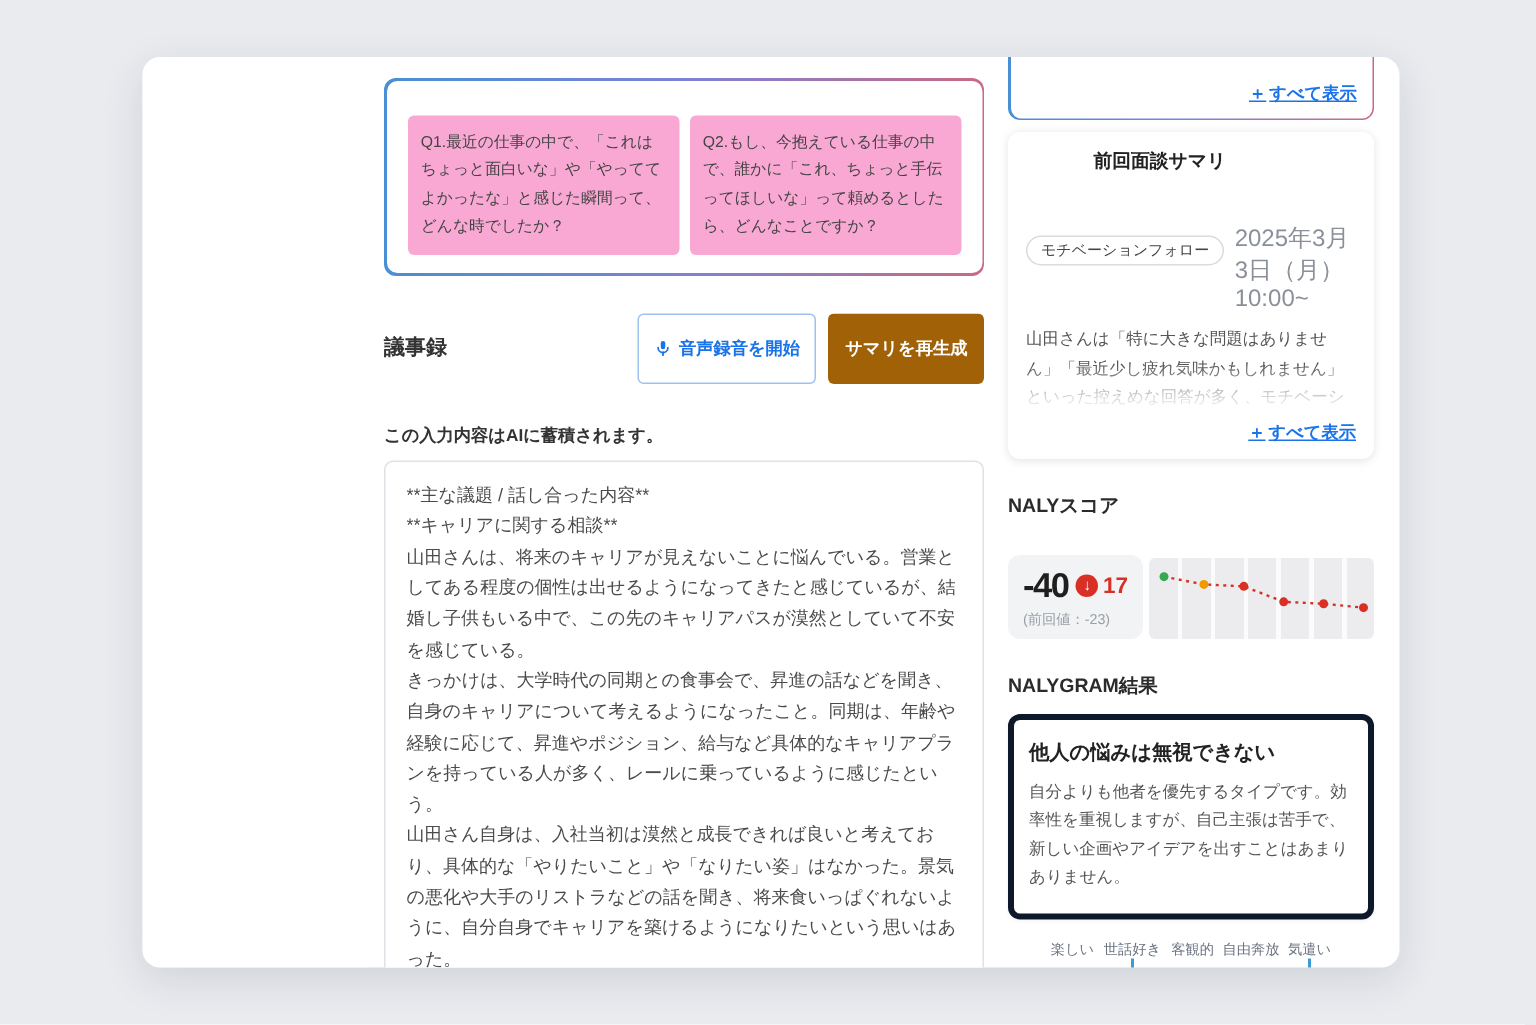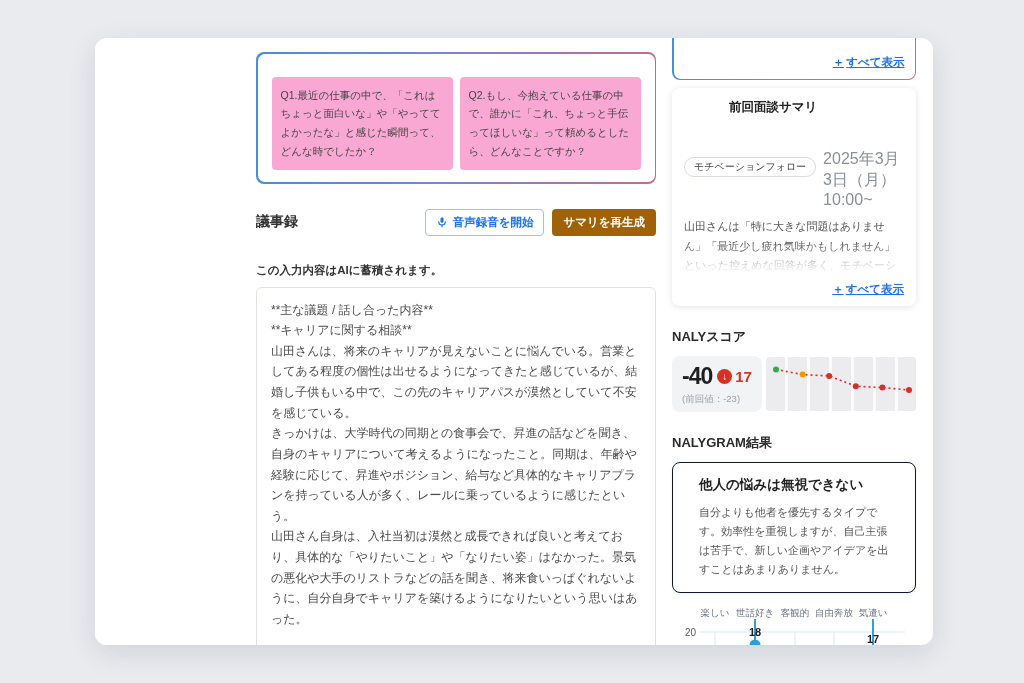--- a/index.html
+++ b/index.html
@@ -29,21 +29,21 @@
   .sec-title-row { display:flex; align-items:center; }
   .q-title { font-size:13px; font-weight:bold; color:#222; }
   .q-boxes { display:flex; gap:7px; margin-top:11px; }
   .q-box { flex:1; background:#f9a8d4; border-radius:4px; padding:9px 9px;
     font-size:10.5px; line-height:1.8; color:#444; }
 
   .q-card { margin-top:14px; }
   .minutes-header { margin-top:25px; display:flex; align-items:center; justify-content:space-between; }
   .minutes-title { font-size:14px; font-weight:bold; color:#333; }
   .btn-row { display:flex; gap:8px; }
-  .btn { font-size:11.5px; border-radius:4px; padding:5px 10px; cursor:pointer;
+  .btn { font-size:11.5px; border-radius:4px; padding:15px 10px; cursor:pointer;
     display:inline-flex; align-items:center; gap:5px; border:1px solid transparent;
     font-family:inherit; font-weight:bold; }
   .btn.outline { background:#fff; border-color:#9ec1ef; color:#1a73e8; }
   .btn.solid { background:#a16207; color:#fff; }
 
   .ai-note { margin-top:13px; font-size:11.5px; font-weight:bold; color:#333;
     display:flex; align-items:flex-start;flex-direction:column; }
   textarea.minutes {
     margin-top:9px; width:100%; height:440px; resize:none;
     border:1px solid #dde1e6; border-radius:6px; padding:12px 14px;
@@ -62,35 +62,35 @@
   .pill { border:1px solid #d8dce1; border-radius:11px; padding:2px 9px;
     font-size:10px; color:#444; background:#fff; white-space:nowrap; }
   .meta-date { font-size:16px; color:#8a9099;margin-top:24px; }
   .summary-text { margin-top:8px; font-size:11px; line-height:1.78; color:#555;
     height:58px; overflow:hidden;
     -webkit-mask-image:linear-gradient(180deg,#000 45%,rgba(0,0,0,.25) 82%,transparent 100%);
     mask-image:linear-gradient(180deg,#000 45%,rgba(0,0,0,.25) 82%,transparent 100%); }
   .summary-link-row { text-align:right; margin-top:4px; }
 
   .rail-heading { margin-top:22px; font-size:13px; font-weight:bold; color:#2b2b2b; }
-  .score-row { margin-top:10px; display:flex; gap:4px; align-items:center; }
+  .score-row { margin-top:24px; display:flex; gap:4px; align-items:flex-end; }
   .score-box { background:#f2f3f5; border-radius:8px; padding:7px 10px 6px; min-width:78px; }
   .score-line { display:flex; align-items:center; gap:3px; }
   .score-value { font-size:23px; font-weight:bold; color:#1f1f1f; letter-spacing:-1px; }
   .delta-icon { width:15px; height:15px; border-radius:50%; background:#d93025; color:#fff;
     font-size:10px; font-weight:bold; display:inline-flex; align-items:center;
     justify-content:center; margin-left:2px; }
   .delta-value { font-size:15px; font-weight:bold; color:#d93025; }
   .score-prev { margin-top:3px; font-size:9.5px; color:#9aa0a6; }
   .sparkline { flex:1; height:54px; border-radius:4px; position:relative;
     background:repeating-linear-gradient(90deg,#ececee 0 19px,#fbfbfc 19px 22px); }
   .sparkline svg { position:absolute; inset:0; }
 
-  .gram-card { margin-top:10px; border:1px solid #0f172a; border-radius:8px;
-    padding:13px 26px; box-shadow:0 1px 3px rgba(0,0,0,.05); }
+  .gram-card { margin-top:10px; border:4px solid #0f172a; border-radius:8px;
+    padding:13px 10px; box-shadow:0 1px 3px rgba(0,0,0,.05);font-family:Liberation Mono, monospace; }
   .gram-result-title { font-size:13.5px; font-weight:bold; color:#222; }
   .gram-result-text { margin-top:9px; font-size:11px; line-height:1.72; color:#555; }
 
   .profile-chart { margin-top:12px; position:relative; height:200px; }
 </style>
 </head>
 <body>
 
 <div class="page">
   <div class="left-panel"></div>

